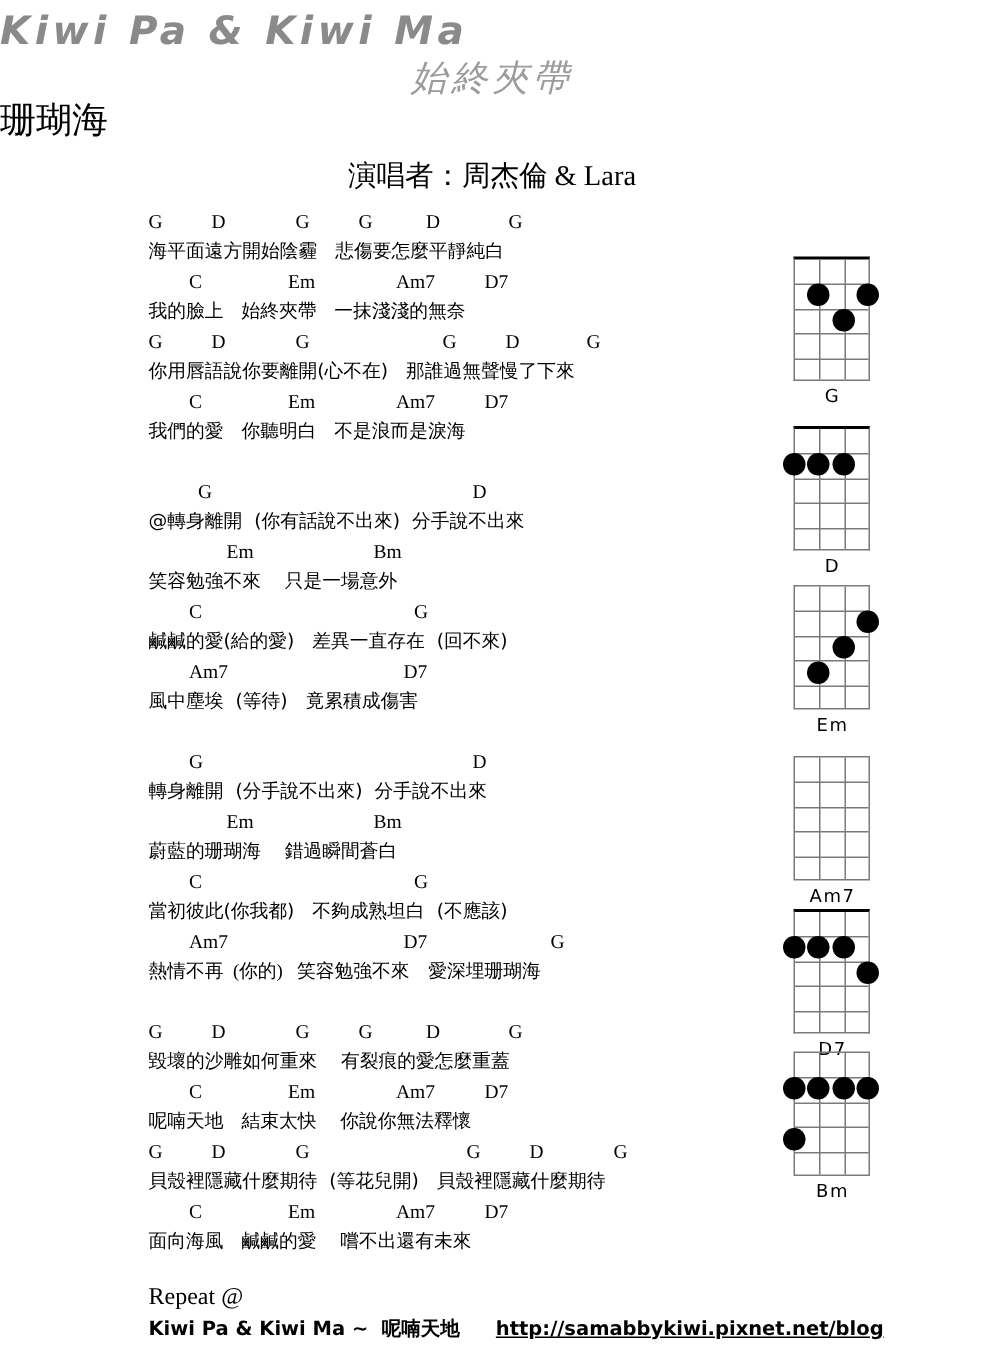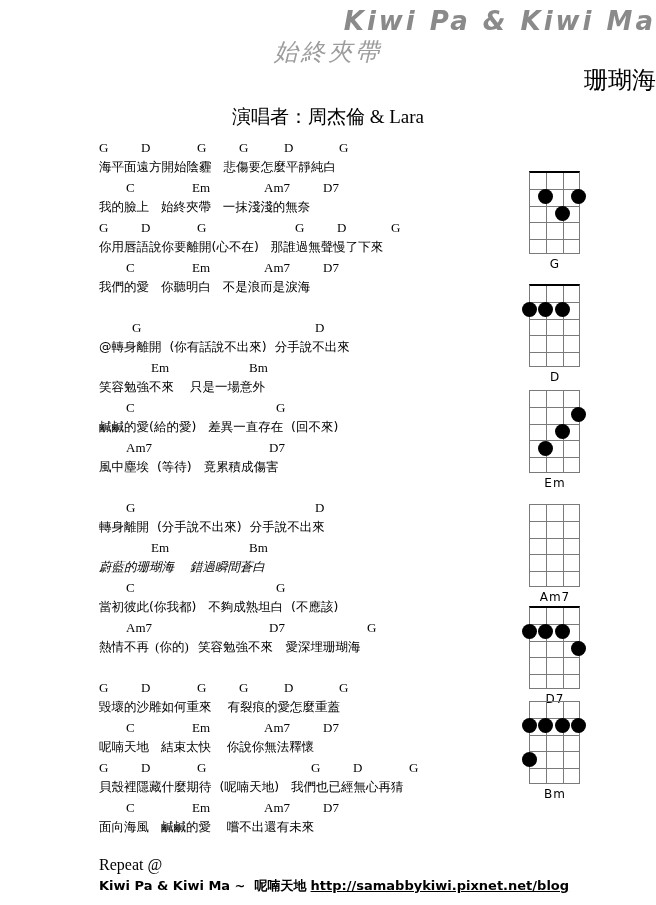--- a/index.html
+++ b/index.html
@@ -1,27 +1,27 @@
 <!DOCTYPE html>
 <html><head>
 <meta charset="utf-8">
 <style>
   html, body { margin: 0; padding: 0; background: #ffffff; }
   body { width: 656px; height: 905px; position: relative; overflow: hidden; font-family: "Liberation Serif", serif; color: #000; }
-  .brand-en { position: absolute; left: 0; width: 656px; top: 6px; text-align: right; font-family: "DejaVu Sans", sans-serif; font-weight: bold; font-style: italic; font-size: 26px; letter-spacing: 3px; color: #8a8a8a; }
+  .brand-en { position: absolute; left: 0; width: 656px; top: 6px; text-align: left; font-family: "DejaVu Sans", sans-serif; font-weight: bold; font-style: italic; font-size: 26px; letter-spacing: 3px; color: #8a8a8a; }
   .brand-zh { position: absolute; left: 0; width: 656px; top: 36px; text-align: center; font-family: "DejaVu Sans", sans-serif; font-style: italic; font-size: 24px; letter-spacing: 3px; color: #9c9c9c; font-weight: normal; }
-  .song-title { position: absolute; left: 0; width: 656px; top: 64px; text-align: right; font-size: 24px; }
+  .song-title { position: absolute; left: 0; width: 656px; top: 64px; text-align: left; font-size: 24px; }
   .singer { position: absolute; left: 0; width: 656px; top: 104px; text-align: center; font-size: 19px; }
   .line { position: absolute; left: 99px; white-space: pre; font-size: 13px; line-height: 16px; }
   .chord-row { position: absolute; left: 0; top: 0; height: 16px; width: 420px; }
   .chord-row span { position: absolute; top: 0; font-family: "Liberation Serif", serif; font-size: 13px; }
   .lyric { font-family: "DejaVu Sans", sans-serif; font-size: 12.5px; }
   .repeat { position: absolute; left: 99px; top: 856px; font-size: 16px; }
   .footer { position: absolute; left: 99px; top: 877px; font-family: "DejaVu Sans", sans-serif; font-weight: bold; font-size: 13px; white-space: pre; }
-  .footer a { color: #000; text-decoration: underline; margin-left: 4px; }
+  .footer a { color: #000; text-decoration: underline; margin-left: 24px; }
   .chord-diagram { position: absolute; left: 529px; width: 52px; }
   .grid { position: relative; width: 51px; height: 83px; border: 1px solid #7a7a7a; box-sizing: border-box; }
   .grid.nut { border-top: 2px solid #000; }
   .grid .vl { position: absolute; top: 0; bottom: 0; width: 1px; background: #7a7a7a; }
   .grid .hl { position: absolute; left: 0; right: 0; height: 1px; background: #7a7a7a; }
   .dot { position: absolute; width: 15px; height: 15px; border-radius: 50%; background: #000; }
   .cname { text-align: center; font-family: "DejaVu Sans", sans-serif; font-size: 12px; margin-top: 3px; letter-spacing: 1px; }
 </style>
 </head>
 <body>
@@ -44,31 +44,31 @@
     <div class="line lyric" style="top: 339px;">@轉身離開  (你有話說不出來)  分手說不出來</div>
     <div class="line" style="top: 360px;"><div class="chord-row"><span style="left: 52px;">Em</span><span style="left: 150px;">Bm</span></div></div>
     <div class="line lyric" style="top: 379px;">笑容勉強不來    只是一場意外</div>
     <div class="line" style="top: 400px;"><div class="chord-row"><span style="left: 27px;">C</span><span style="left: 177px;">G</span></div></div>
     <div class="line lyric" style="top: 419px;">鹹鹹的愛(給的愛)   差異一直存在  (回不來)</div>
     <div class="line" style="top: 440px;"><div class="chord-row"><span style="left: 27px;">Am7</span><span style="left: 170px;">D7</span></div></div>
     <div class="line lyric" style="top: 459px;">風中塵埃  (等待)   竟累積成傷害</div>
     <div class="line" style="top: 500px;"><div class="chord-row"><span style="left: 27px;">G</span><span style="left: 216px;">D</span></div></div>
     <div class="line lyric" style="top: 519px;">轉身離開  (分手說不出來)  分手說不出來</div>
     <div class="line" style="top: 540px;"><div class="chord-row"><span style="left: 52px;">Em</span><span style="left: 150px;">Bm</span></div></div>
-    <div class="line lyric" style="top: 559px; font-style: italic;">蔚藍的珊瑚海    錯過瞬間蒼白</div>
+    <div class="line lyric" style="top: 559px;">蔚藍的珊瑚海    錯過瞬間蒼白</div>
     <div class="line" style="top: 580px;"><div class="chord-row"><span style="left: 27px;">C</span><span style="left: 177px;">G</span></div></div>
     <div class="line lyric" style="top: 599px;">當初彼此(你我都)   不夠成熟坦白  (不應該)</div>
     <div class="line" style="top: 620px;"><div class="chord-row"><span style="left: 27px;">Am7</span><span style="left: 170px;">D7</span><span style="left: 268px;">G</span></div></div>
     <div class="line lyric" style="top: 639px; font-family: Liberation Serif, serif;">熱情不再  (你的)   笑容勉強不來    愛深埋珊瑚海</div>
     <div class="line" style="top: 680px;"><div class="chord-row"><span style="left: 0px;">G</span><span style="left: 42px;">D</span><span style="left: 98px;">G</span><span style="left: 140px;">G</span><span style="left: 185px;">D</span><span style="left: 240px;">G</span></div></div>
     <div class="line lyric" style="top: 699px;">毀壞的沙雕如何重來    有裂痕的愛怎麼重蓋</div>
     <div class="line" style="top: 720px;"><div class="chord-row"><span style="left: 27px;">C</span><span style="left: 93px;">Em</span><span style="left: 165px;">Am7</span><span style="left: 224px;">D7</span></div></div>
     <div class="line lyric" style="top: 739px;">呢喃天地   結束太快    你說你無法釋懷</div>
     <div class="line" style="top: 760px;"><div class="chord-row"><span style="left: 0px;">G</span><span style="left: 42px;">D</span><span style="left: 98px;">G</span><span style="left: 212px;">G</span><span style="left: 254px;">D</span><span style="left: 310px;">G</span></div></div>
-    <div class="line lyric" style="top: 779px;">貝殼裡隱藏什麼期待  (呢喃天地)   我們也已經無心再猜</div>
+    <div class="line lyric" style="top: 779px;">貝殼裡隱藏什麼期待  (等花兒開)   貝殼裡隱藏什麼期待</div>
     <div class="line" style="top: 800px;"><div class="chord-row"><span style="left: 27px;">C</span><span style="left: 93px;">Em</span><span style="left: 165px;">Am7</span><span style="left: 224px;">D7</span></div></div>
     <div class="line lyric" style="top: 819px;">面向海風   鹹鹹的愛    嚐不出還有未來</div>
   </div>
 
 <div class="repeat">Repeat @</div>
 <div class="footer"><span>Kiwi Pa &amp; Kiwi Ma ~  呢喃天地</span><a>http://samabbykiwi.pixnet.net/blog</a></div>
 
 <div id="diagrams">
     <div class="chord-diagram" style="top: 171px;">
       <div class="grid nut">

